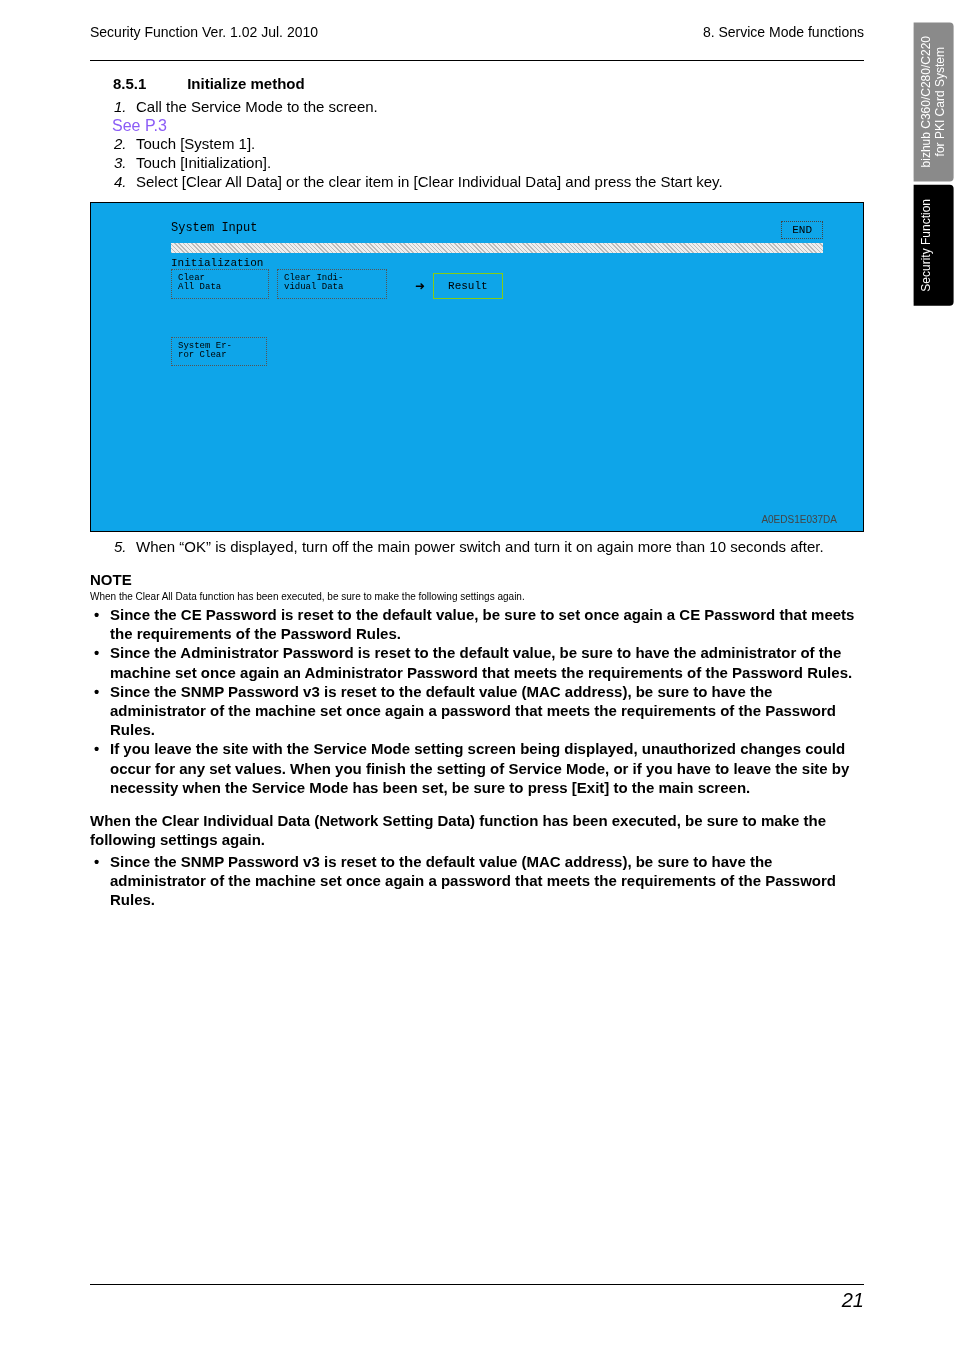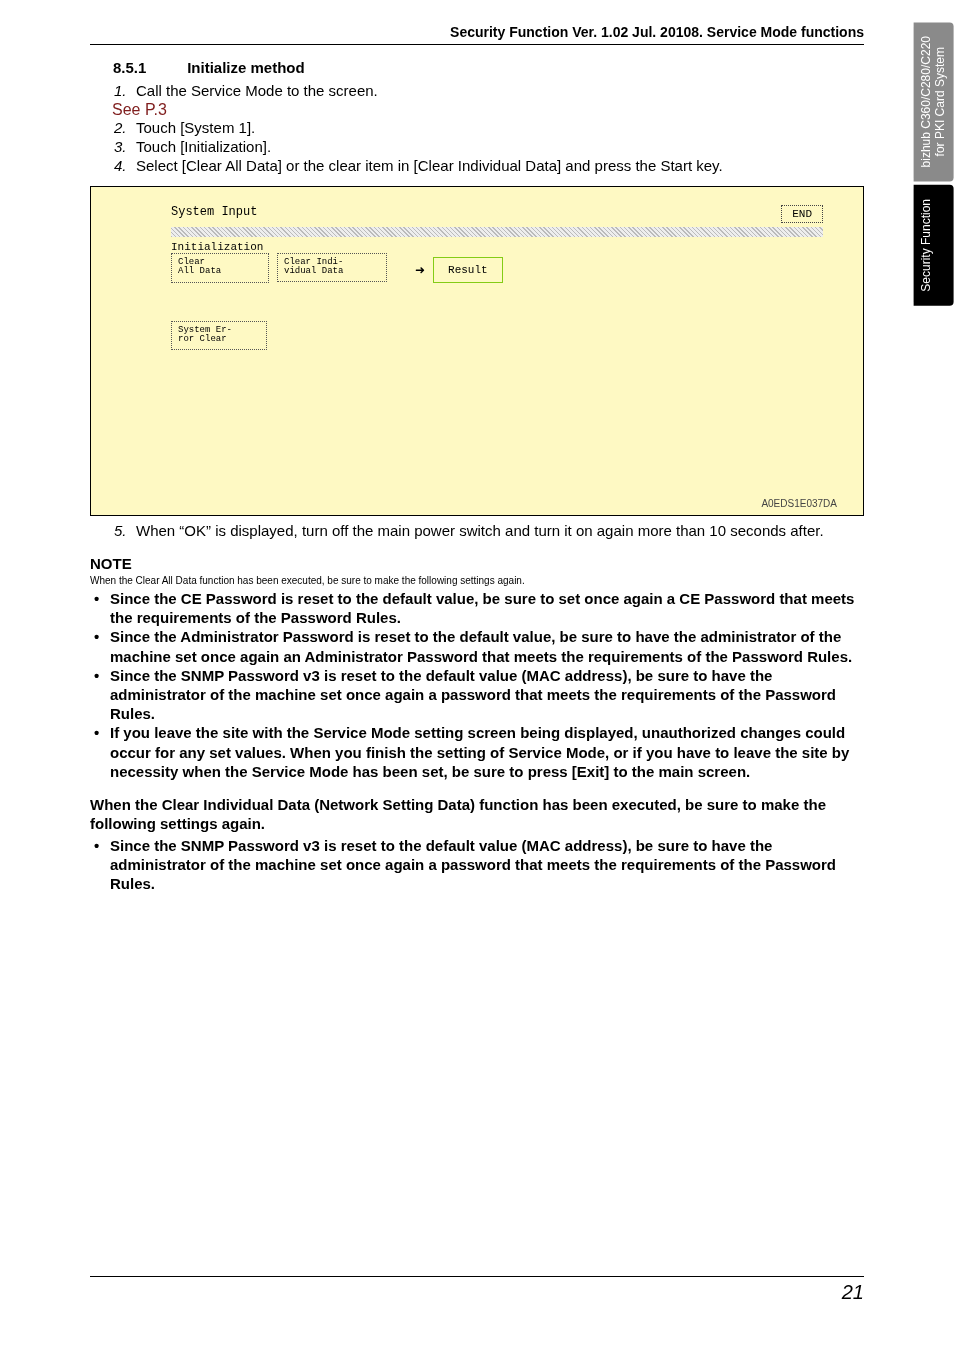--- a/index.html
+++ b/index.html
@@ -1,56 +1,56 @@
 <!DOCTYPE html>
 <html><head>
 <meta charset="utf-8">
 <style>
   * { box-sizing: border-box; margin: 0; padding: 0; }
   html, body { width: 954px; height: 1352px; background: #fff; font-family: Arial, Helvetica, sans-serif; color: #000; }
   .page { position: relative; width: 954px; height: 1352px; padding: 24px 90px 24px 90px; }
-  .header-row { display: flex; justify-content: flex-end; font-size: 14px; padding-bottom: 4px; border-bottom: 1px solid #000; font-weight: bold; }
+  .header-row { display: flex; justify-content: space-between; font-size: 14px; padding-bottom: 20px; border-bottom: 1px solid #000; }
   .content { margin-top: 14px; }
   .h851 { font-weight: bold; font-size: 15px; margin-bottom: 6px; margin-left: 23px; }
   .h851 .num { display: inline-block; width: 70px; }
   .ol-list { margin-left: 24px; font-size: 15px; font-style: italic; }
   .ol-list li { margin-bottom: 2px; list-style: none; position: relative; padding-left: 22px; }
   .ol-list li .n { position: absolute; left: 0; font-style: italic; }
   .ol-list li .t { font-style: normal; }
-  .link { color: #7f1d1d; font-style: normal; display: block; margin-left: 22px; }
-  .figure-box { border: 1.5px solid #000; margin: 12px 0 6px 0; height: 330px; position: relative; background: #fef9c3; overflow: hidden; }
+  .link { color: #8b5cf6; font-style: normal; display: block; margin-left: 22px; }
+  .figure-box { border: 1.5px solid #000; margin: 12px 0 6px 0; height: 330px; position: relative; background: #0ea5e9; overflow: hidden; }
   .figure-inner { position: absolute; left: 80px; top: 18px; right: 40px; bottom: 18px; }
   .sysinput-row { display: flex; justify-content: space-between; align-items: flex-start; margin-bottom: 4px; }
   .sysinput { font-family: "Courier New", monospace; font-size: 12px; }
   .end-btn { border: 1px dotted #444; padding: 2px 10px; font-family: "Courier New", monospace; font-size: 11px; }
   .subhead-bar { height: 10px; background: repeating-linear-gradient(45deg,#bbb,#bbb 1px,#eee 1px,#eee 3px); margin-bottom: 4px; }
   .init-lbl { font-family: "Courier New", monospace; font-size: 11px; }
   .panel-row { display: flex; gap: 8px; }
   .pbtn { border: 1px dotted #555; padding: 4px 6px; font-family: "Courier New", monospace; font-size: 9px; line-height: 1.05; min-width: 98px; text-align: left; }
   .pbtn.wide { min-width: 110px; }
-  .pcol { display: flex; flex-direction: column; gap: 6px; }
+  .pcol { display: flex; flex-direction: row; gap: 6px; }
   .result-wrap { display: flex; align-items: center; gap: 8px; margin-left: 20px; margin-top: 4px; }
   .arrow { font-size: 12px; }
   .result-box { border: 1px solid #84cc16; padding: 6px 14px; font-family: "Courier New", monospace; font-size: 11px; }
   .syserr { border: 1px dotted #555; padding: 4px 6px; font-family: "Courier New", monospace; font-size: 9px; line-height: 1.05; width: 96px; margin-top: 38px; }
   .fig-code { position: absolute; right: 26px; bottom: 6px; font-size: 10px; color: #444; }
   .step5 { margin-top: 6px; }
   .note-head { font-weight: bold; font-size: 15px; margin-top: 16px; }
   .note-lead { font-weight: normal; font-size: 10px; margin-top: 2px; line-height: 1.3; }
   .bullets { margin-top: 2px; margin-left: 4px; }
   .bullets li { list-style: none; position: relative; padding-left: 16px; font-weight: bold; font-size: 15px; line-height: 1.28; margin-bottom: 0; }
   .bullets li::before { content: "•"; position: absolute; left: 0; }
   .note-lead2 { font-weight: bold; font-size: 15px; margin-top: 14px; line-height: 1.3; }
 
   .side-tabs { position: absolute; right: 0; top: 22px; display: flex; flex-direction: column; gap: 4px; }
   .tab { writing-mode: vertical-rl; transform: rotate(180deg); color: #fff; font-size: 12px; padding: 14px 6px; text-align: center; line-height: 1.15; border-radius: 4px 0 0 4px; }
   .tab.grey { background: #8a8a8a; }
   .tab.black { background: #000; }
 
-  .footer-row { position: absolute; bottom: 48px; left: 90px; right: 90px; border-top: 1px solid #000; padding-top: 4px; text-align: right; font-style: italic; font-size: 20px; }
+  .footer-row { position: absolute; bottom: 40px; left: 90px; right: 90px; border-top: 1px solid #000; padding-top: 4px; text-align: right; font-style: italic; font-size: 20px; }
 </style>
 </head>
 <body>
 
 <div class="page">
   <div class="header-row">
     <span>Security Function Ver. 1.02 Jul. 2010</span>
     <span>8. Service Mode functions</span>
   </div>
 

